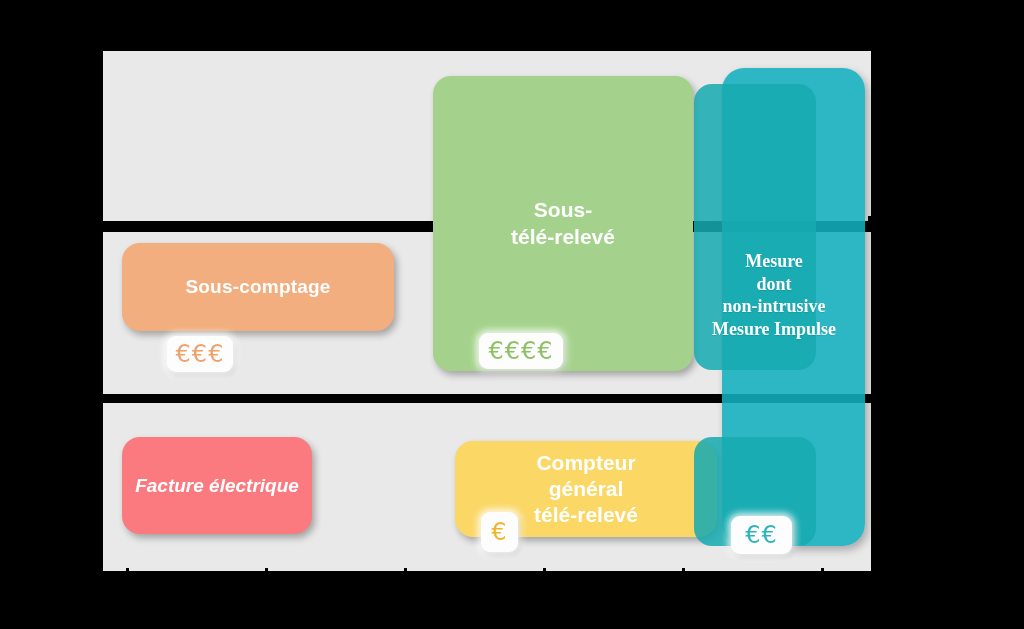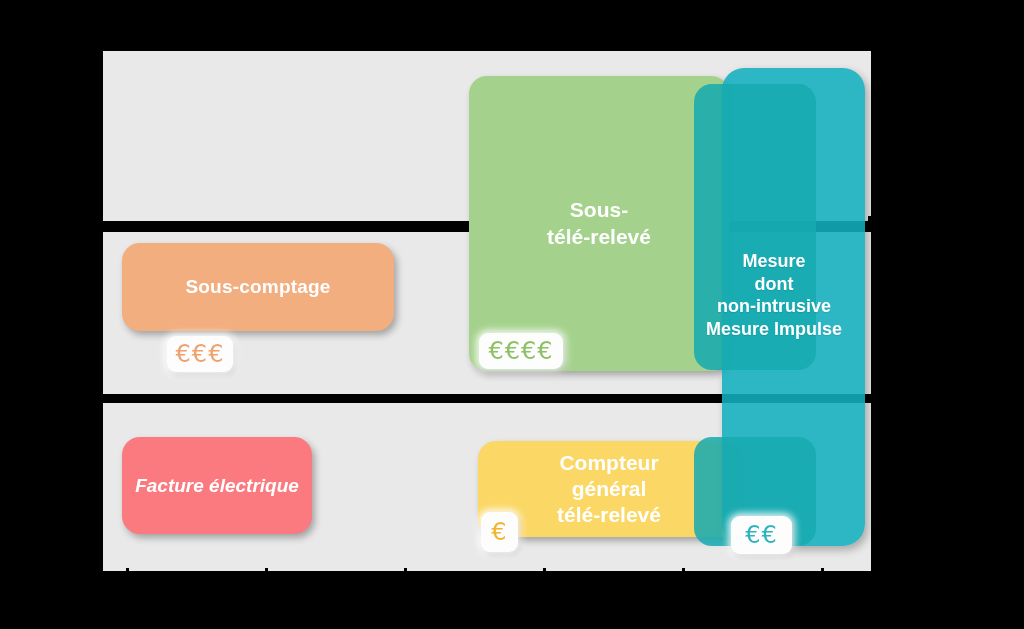--- a/index.html
+++ b/index.html
@@ -70,35 +70,33 @@
     width: 272px; height: 88px;
     background: #f2ae7e;
     font-size: 19px;
     letter-spacing: .2px;
   }
   #card-green {
     left: 433px; top: 76px;
     width: 260px; height: 295px;
     background: #a4d28c;
     font-size: 21px;
-    margin-left: 36px;
   }
   #card-red {
     left: 122px; top: 437px;
     width: 190px; height: 97px;
     background: #fa7a80;
     font-size: 19px;
     font-style: italic;
   }
   #card-yellow {
     left: 455px; top: 441px;
     width: 262px; height: 96px;
     background: #fbd765;
     font-size: 21px;
-    margin-left: 23px;
   }
 
   
   #card-teal-back {
     left: 722px; top: 68px;
     width: 143px; height: 478px;
     background: rgba(18,174,190,0.88);
     border-radius: 22px;
     box-shadow: 3px 4px 8px rgba(0,0,0,0.28);
   }
@@ -118,21 +116,21 @@
   }
   #teal-label {
     position: absolute;
     left: 694px; top: 250px;
     width: 160px;
     text-align: center;
     color: #ffffff;
     font-weight: bold;
     font-size: 18px;
     line-height: 1.26;
-    font-family: Liberation Sans, sans-serif;
+    font-family: Liberation Serif, serif;
     text-shadow: 0 1px 1px rgba(0,0,0,0.10);
   }
 
   
   .badge {
     position: absolute;
     background: #fdfdfd;
     border-radius: 9px;
     display: flex;
     align-items: center;

